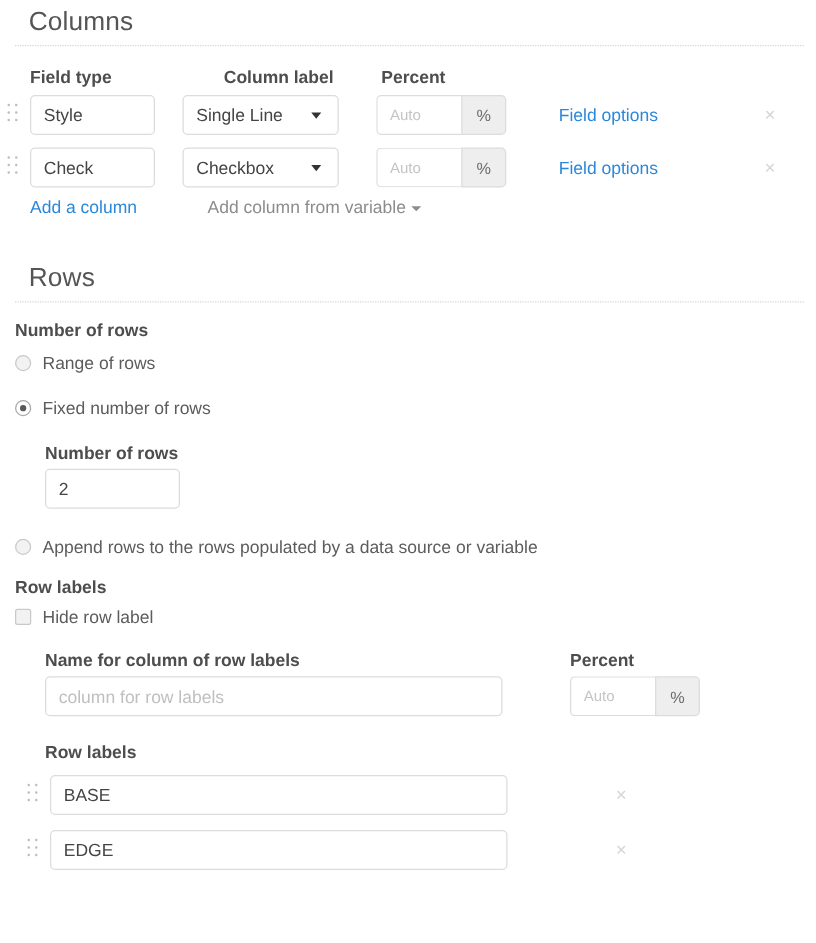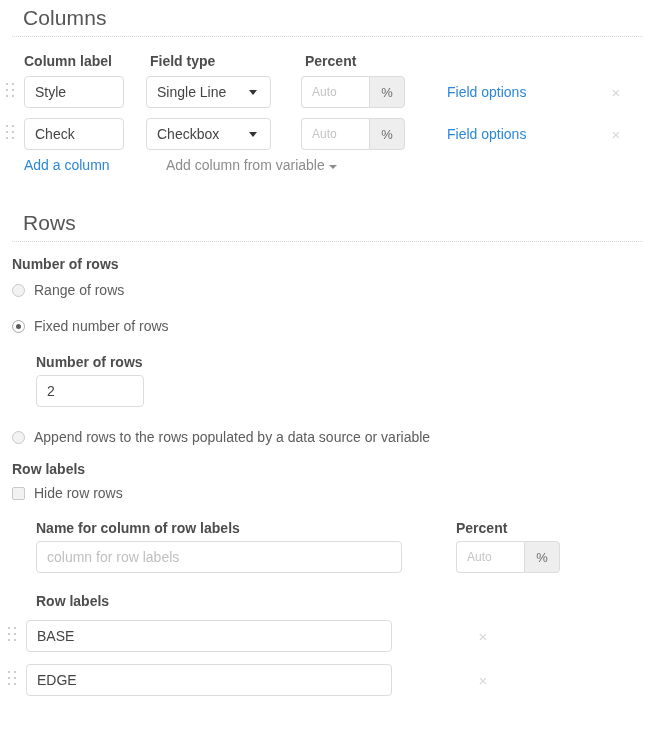--- a/index.html
+++ b/index.html
@@ -289,21 +289,21 @@
     padding-left: 36px;
   }
   .rowlabel-name-col { width: 420px; }
   .rowlabel-name-input { width: 366px; }
   .rowlabel-pct-col { }
 
   .row-label-row {
     display: flex;
     align-items: center;
     height: 44px;
-    padding-left: 8px;
+    padding-left: 22px;
   }
   .row-label-input { width: 366px; }
   .row-label-x {
     margin-left: 84px;
     color: #d5d5d5;
     font-size: 15px;
     line-height: 1;
     cursor: pointer;
     width: 14px;
     text-align: center;
@@ -314,22 +314,22 @@
 <body>
 
 <div class="page">
 
   <div id="columns-section">
 
     <h2 class="section-title">Columns</h2>
     <div class="section-divider"></div>
 
     <div class="col-head-row">
+      <div class="col-head h-type">Field type</div>
       <div class="col-head h-label">Column label</div>
-      <div class="col-head h-type">Field type</div>
       <div class="col-head h-pct">Percent</div>
     </div>
 
     <div class="col-row">
       <div class="drag-handle">
         <i></i>
           <i></i>
           <i></i>
           <i></i>
           <i></i>
@@ -421,21 +421,21 @@
     </div>
 
     <div style="height:10px"></div>
 
     <div class="sub-label">Row labels</div>
 
     <div style="height:3px"></div>
 
     <div class="checkbox-line">
       <span class="checkbox"></span>
-      <span class="checkbox-text">Hide row rows</span>
+      <span class="checkbox-text">Hide row label</span>
     </div>
 
     <div style="height:14px"></div>
 
     <div class="rowlabel-name-row">
       <div class="rowlabel-name-col">
         <div class="field-label">Name for column of row labels</div>
         <input class="txt-input rowlabel-name-input" type="text" placeholder="column for row labels" style="">
       </div>
       <div class="rowlabel-pct-col">

